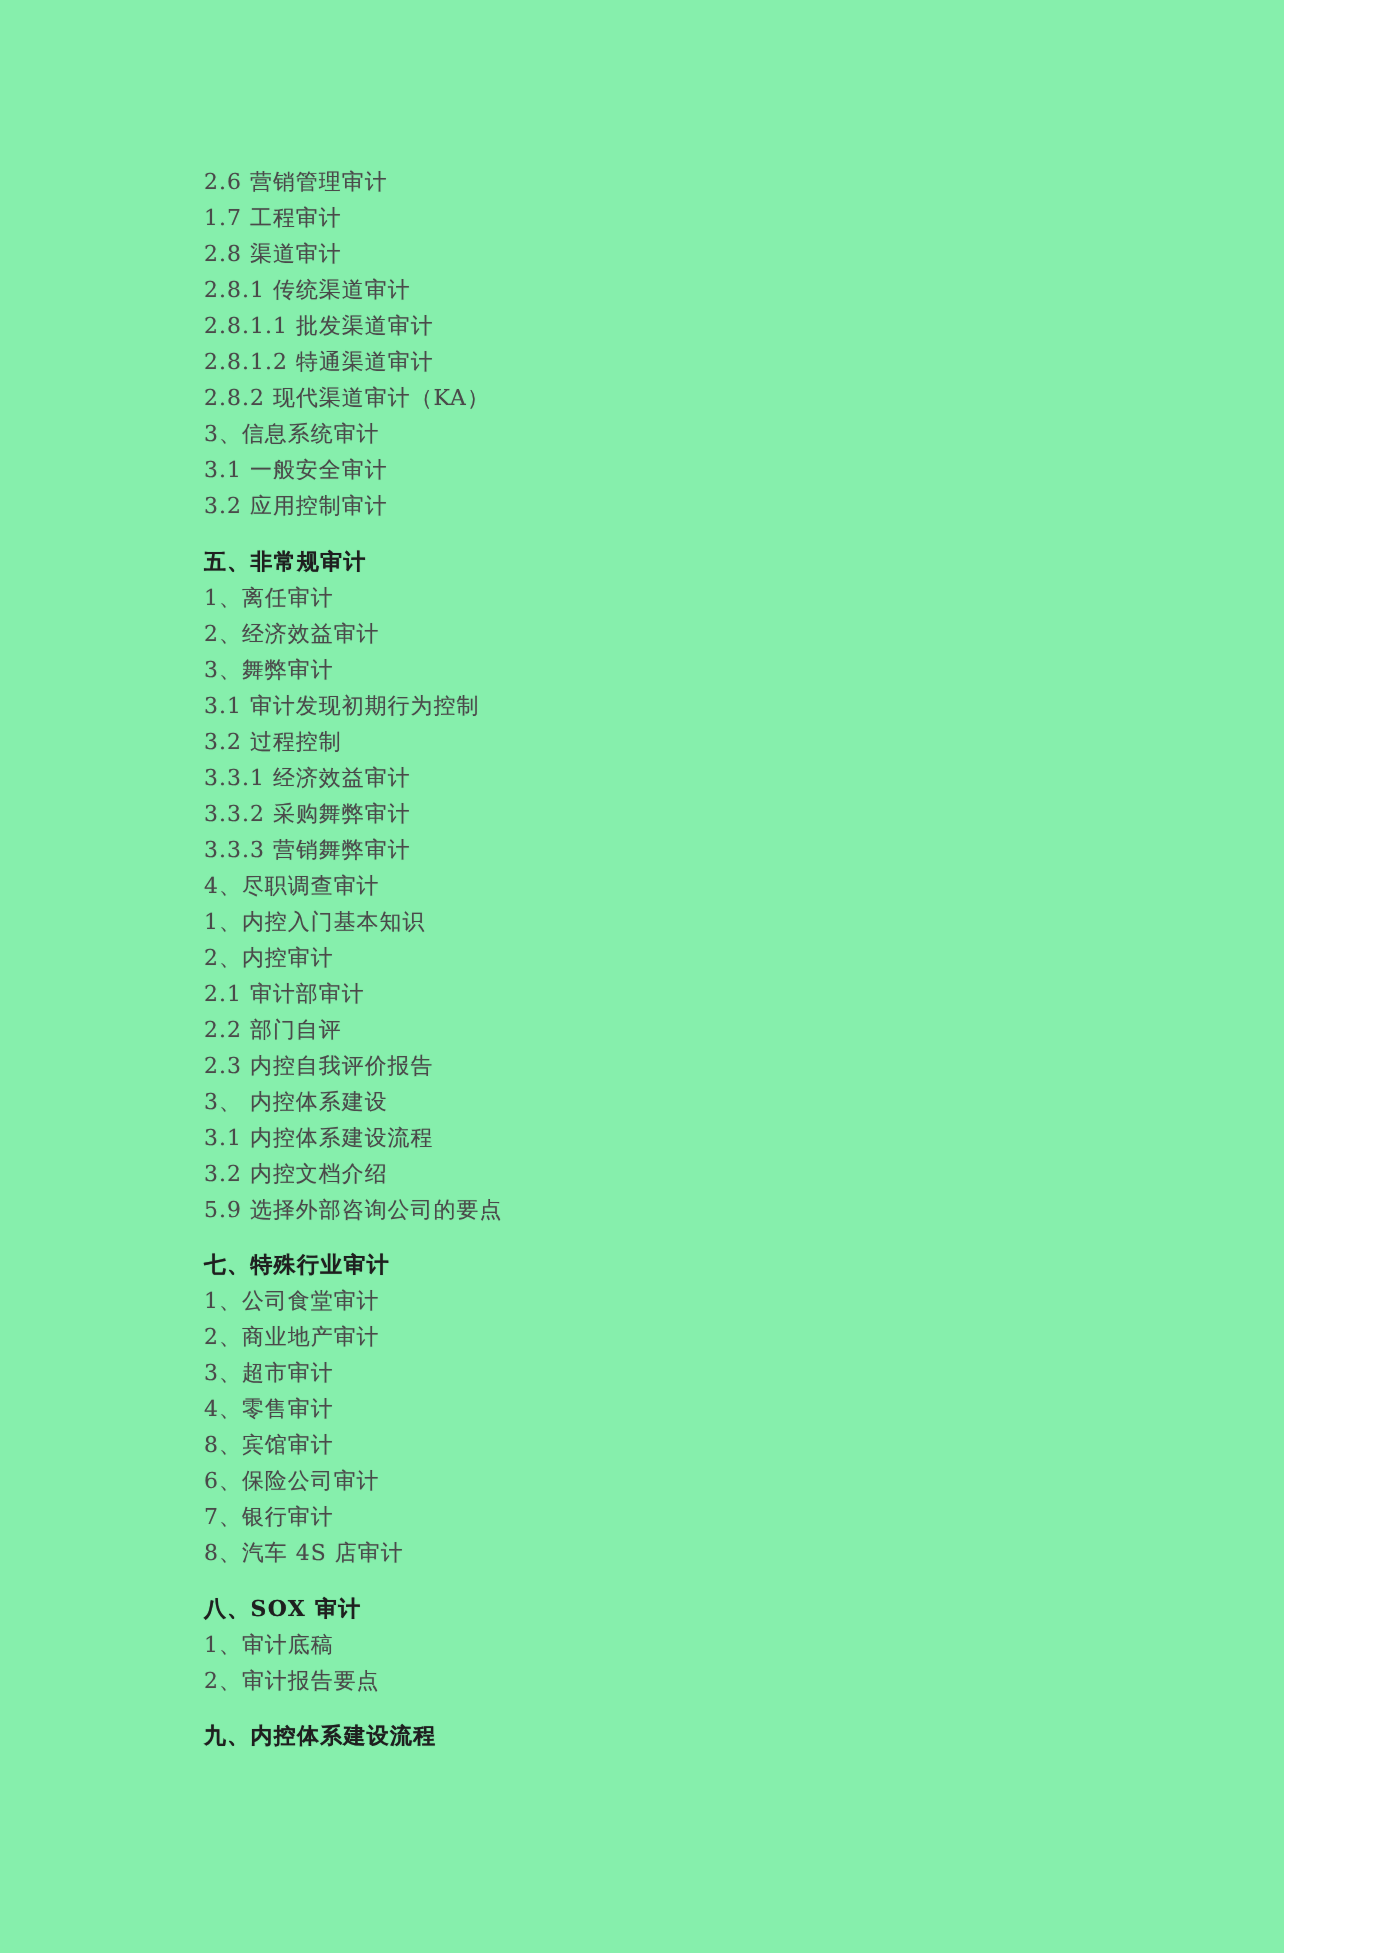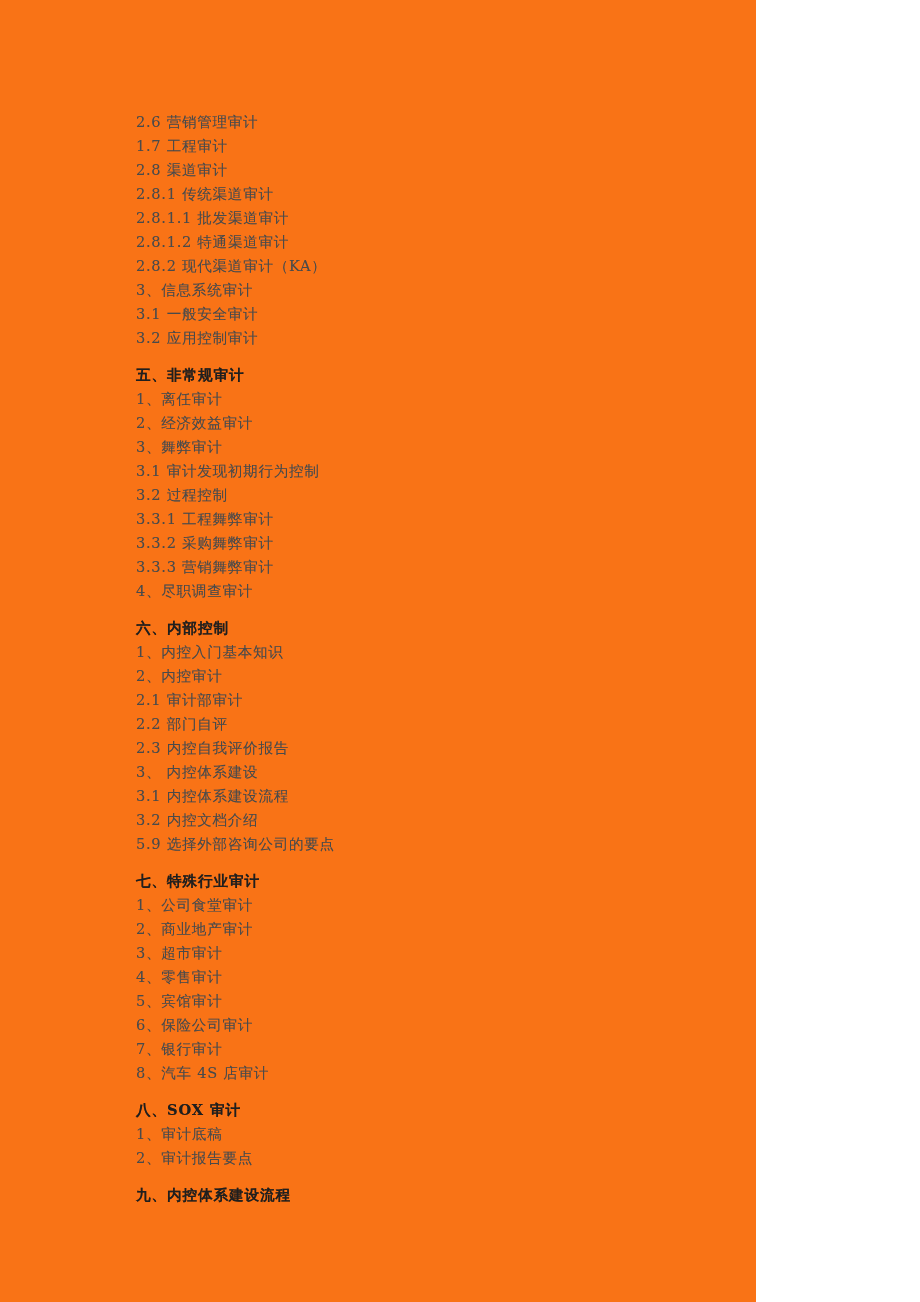--- a/index.html
+++ b/index.html
@@ -13,23 +13,23 @@
     height: 1302px;
     position: relative;
     overflow: hidden;
     font-family: "DejaVu Serif", "Liberation Serif", serif;
   }
 
   #page {
     position: absolute;
     left: 0;
     top: 0;
-    width: 756px;
+    width: 856px;
     height: 1302px;
-    background: #f97316;
+    background: #86efac;
   }
 
   #toc-list {
     position: absolute;
     left: 136px;
     top: 110px;
     width: 700px;
   }
 
   .toc-line {
@@ -66,40 +66,39 @@
       <div class="toc-line">2.8.2 现代渠道审计（KA）</div>
       <div class="toc-line">3、信息系统审计</div>
       <div class="toc-line">3.1 一般安全审计</div>
       <div class="toc-line">3.2 应用控制审计</div>
       <div class="toc-line heading">五、非常规审计</div>
       <div class="toc-line">1、离任审计</div>
       <div class="toc-line">2、经济效益审计</div>
       <div class="toc-line">3、舞弊审计</div>
       <div class="toc-line">3.1 审计发现初期行为控制</div>
       <div class="toc-line">3.2 过程控制</div>
-      <div class="toc-line">3.3.1 工程舞弊审计</div>
+      <div class="toc-line">3.3.1 经济效益审计</div>
       <div class="toc-line">3.3.2 采购舞弊审计</div>
       <div class="toc-line">3.3.3 营销舞弊审计</div>
       <div class="toc-line">4、尽职调查审计</div>
-      <div class="toc-line heading">六、内部控制</div>
       <div class="toc-line">1、内控入门基本知识</div>
       <div class="toc-line">2、内控审计</div>
       <div class="toc-line">2.1 审计部审计</div>
       <div class="toc-line">2.2 部门自评</div>
       <div class="toc-line">2.3 内控自我评价报告</div>
       <div class="toc-line">3、 内控体系建设</div>
       <div class="toc-line">3.1 内控体系建设流程</div>
       <div class="toc-line">3.2 内控文档介绍</div>
       <div class="toc-line">5.9 选择外部咨询公司的要点</div>
       <div class="toc-line heading">七、特殊行业审计</div>
       <div class="toc-line">1、公司食堂审计</div>
       <div class="toc-line">2、商业地产审计</div>
       <div class="toc-line">3、超市审计</div>
       <div class="toc-line">4、零售审计</div>
-      <div class="toc-line">5、宾馆审计</div>
+      <div class="toc-line">8、宾馆审计</div>
       <div class="toc-line">6、保险公司审计</div>
       <div class="toc-line">7、银行审计</div>
       <div class="toc-line">8、汽车 4S 店审计</div>
       <div class="toc-line heading">八、SOX 审计</div>
       <div class="toc-line">1、审计底稿</div>
       <div class="toc-line">2、审计报告要点</div>
       <div class="toc-line heading">九、内控体系建设流程</div>
     </div>
 </div>
 

